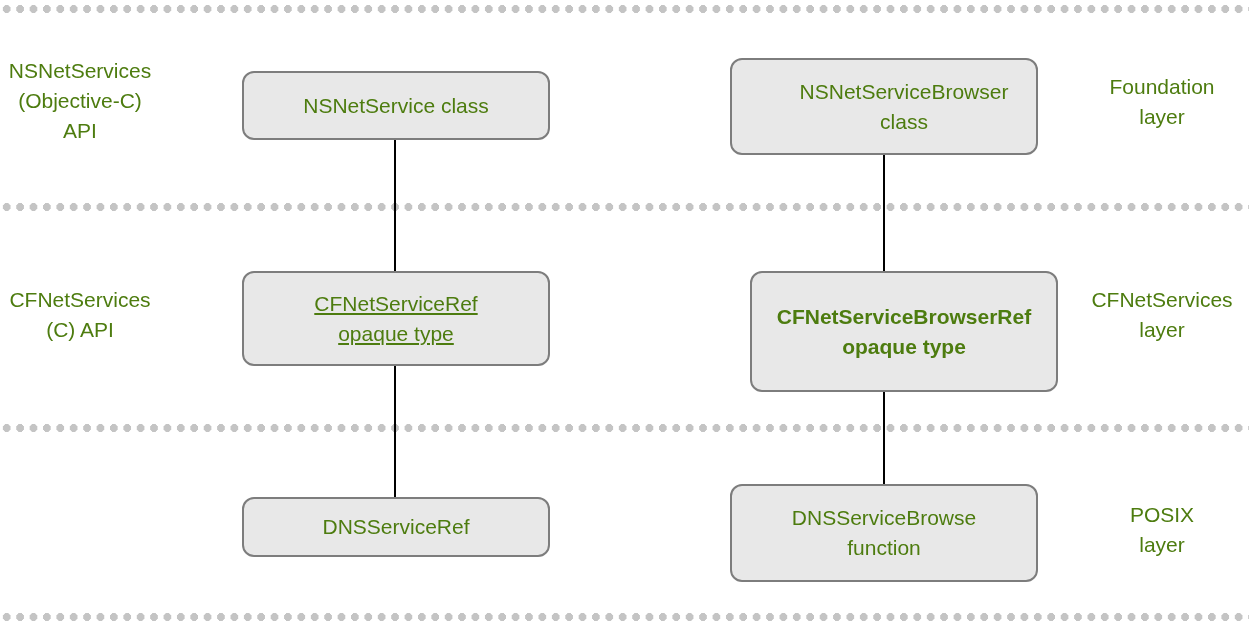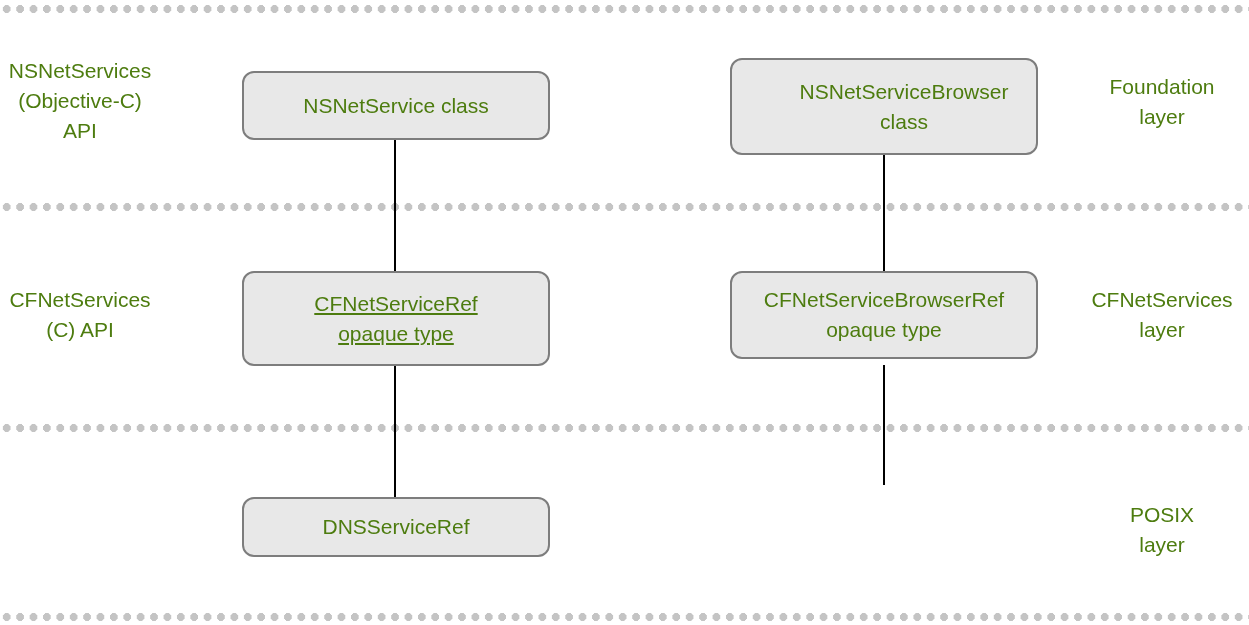--- a/index.html
+++ b/index.html
@@ -79,22 +79,24 @@
   <div class="node-box" style="left: 242px; top: 71px; height: 69px;">NSNetService class</div>
   <div class="node-box" style="left: 730px; top: 58px; height: 97px; padding-left: 40px;">NSNetServiceBrowser
 class</div>
   <div class="side-label right-label" style="top: 72px;">Foundation
 layer</div>
 
   <div class="side-label left-label" style="top: 285px;">CFNetServices
 (C) API</div>
   <div class="node-box" style="left: 242px; top: 271px; height: 95px; text-decoration: underline;">CFNetServiceRef
 opaque type</div>
-  <div class="node-box" style="left: 730px; top: 271px; height: 88px;">CFNetServiceBrowserRef
+  <div class="node-box" style="left: 750px; top: 271px; height: 121px; font-weight: bold;">CFNetServiceBrowserRef
 opaque type</div>
   <div class="side-label right-label" style="top: 285px;">CFNetServices
 layer</div>
 
   <div class="node-box" style="left: 242px; top: 497px; height: 60px;">DNSServiceRef</div>
+  <div class="node-box" style="left: 730px; top: 484px; height: 98px;">DNSServiceBrowse
+function</div>
   <div class="side-label right-label" style="top: 500px;">POSIX
 layer</div>
 
 </div>
 
 </body></html>

